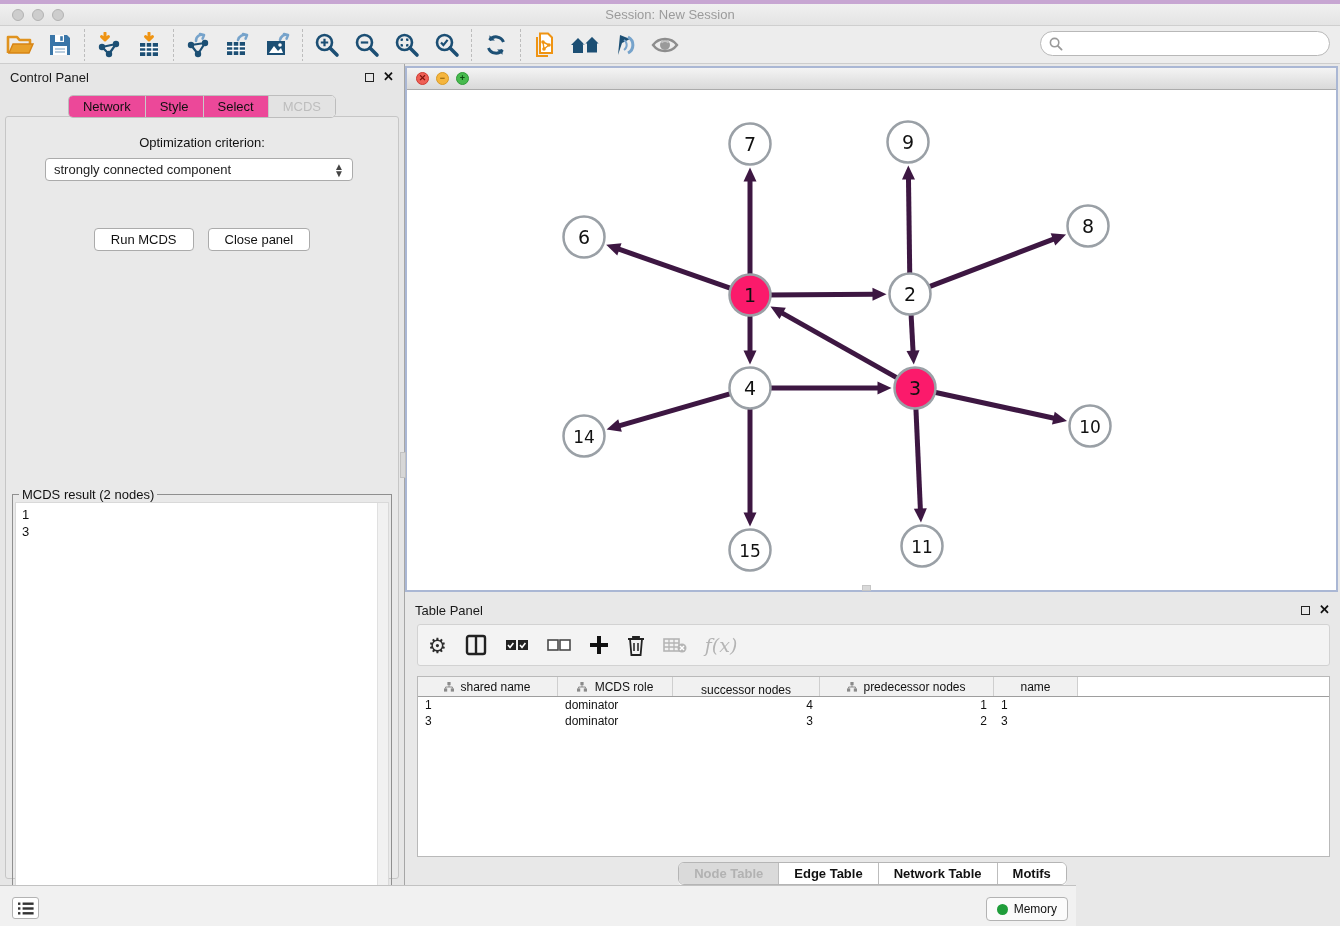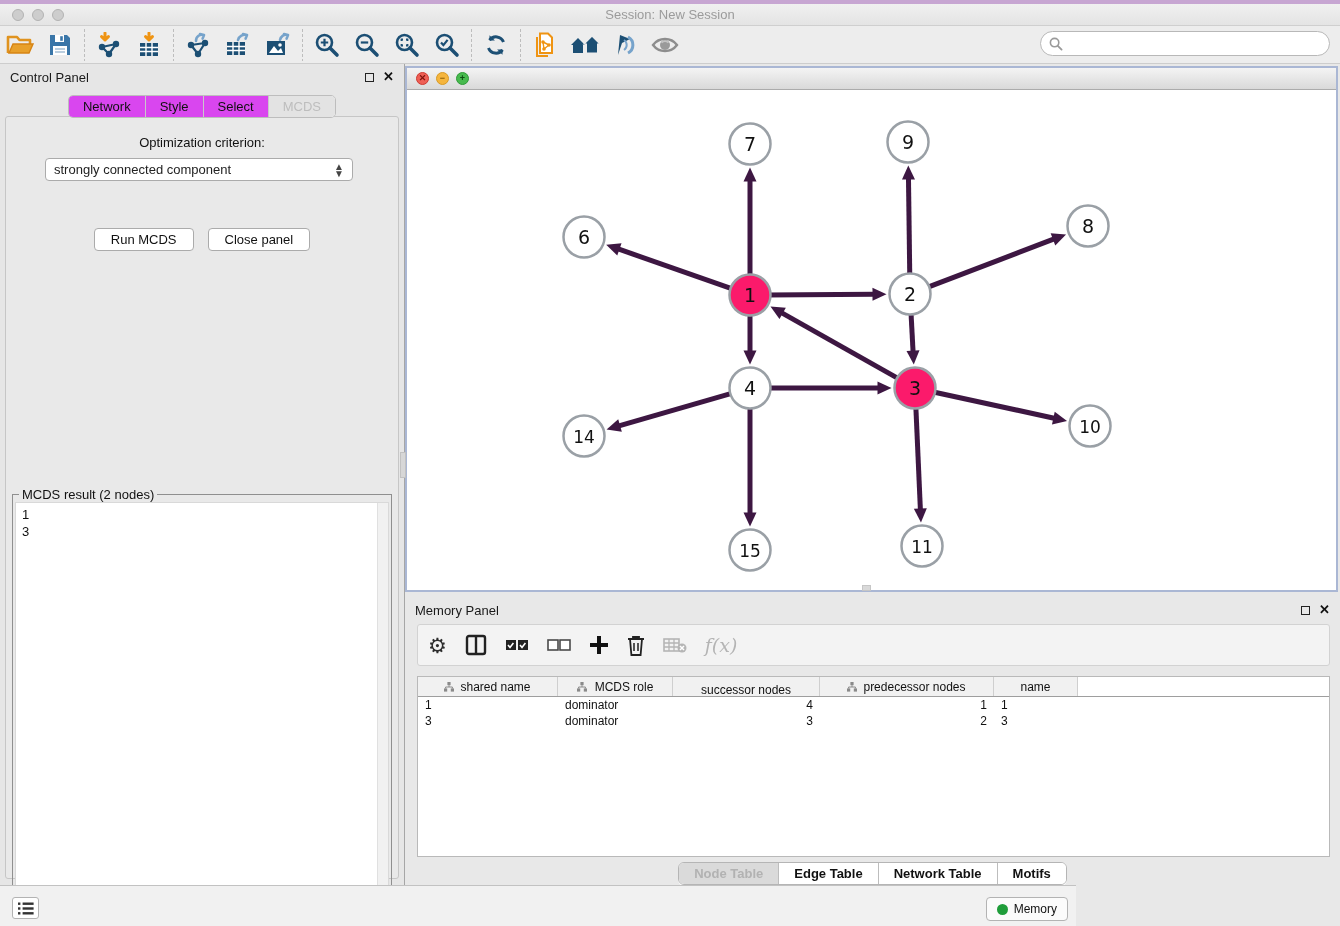--- a/index.html
+++ b/index.html
@@ -24,21 +24,21 @@
   
   .control-panel { position:absolute; left:0; top:64px; width:405px; height:821px; background:#e6e6e6; border-right:1px solid #a6a6a6; }
   .panel-header { position:absolute; left:0; top:0; width:100%; height:26px; display:flex; align-items:center; padding:0 10px; }
   .panel-title { font-size:13px; color:#1a1a1a; }
   .panel-header .win-icons { margin-left:auto; display:flex; gap:9px; align-items:center; }
   .float-box { width:9px; height:9px; border:1.5px solid #222; }
   .close-x { font-size:13px; font-weight:bold; color:#111; line-height:10px; }
 
   .tab-strip { position:absolute; top:31px; left:0; width:100%; display:flex; justify-content:center; z-index:2; }
   .tab-group { display:flex; border:1px solid #bdbdbd; border-radius:5px; overflow:hidden; background:#fff; }
-  .ctab { padding:3px 14px; font-size:13px; background:#d946ef; color:#111; border-left:1px solid #c9c9c9; }
+  .ctab { padding:3px 14px; font-size:13px; background:#ec4899; color:#111; border-left:1px solid #c9c9c9; }
   .ctab:first-child { border-left:none; }
   .ctab.disabled-selected { background:#e3e3e3; color:#bdbdbd; }
 
   .tab-pane { position:absolute; left:5px; right:5px; top:52px; bottom:6px; background:#e9e9e9; border:1px solid #c6c6c6; border-radius:3px; }
 
   .opt-label { position:absolute; top:71px; width:100%; text-align:center; font-size:13px; color:#111; }
   .opt-select { position:absolute; left:45px; top:94px; width:308px; height:23px; background:#fff; border:1px solid #ababab; border-radius:4px; display:flex; align-items:center; padding:0 8px; font-size:13px; }
   .opt-select .chevrons { margin-left:auto; font-size:10px; color:#444; letter-spacing:0; line-height:7px; text-align:center; }
   .btn-row { position:absolute; top:128px; width:100%; display:flex; justify-content:center; gap:14px;margin-top:36px; }
   .push-btn { background:#fff; border:1px solid #ababab; border-radius:4px; padding:3px 16px; font-size:13px; color:#111; }
@@ -334,21 +334,21 @@
         <text x="343" y="466.5" text-anchor="middle" font-size="17" fill="#111111" font-family="&quot;DejaVu Sans&quot;, sans-serif">15</text>
         <circle cx="515" cy="456" r="20.5" fill="#ffffff" stroke="#9aa0a6" stroke-width="2.5"></circle>
         <text x="515" y="462.5" text-anchor="middle" font-size="17" fill="#111111" font-family="&quot;DejaVu Sans&quot;, sans-serif">11</text>
       </svg>
   </div>
   <div class="net-hscroll"></div>
 </div>
 
 <div class="table-panel">
   <div class="panel-header">
-    <span class="panel-title">Memory Panel</span>
+    <span class="panel-title">Table Panel</span>
     <span class="win-icons">
       <span class="float-box"></span>
       <span class="close-x">✕</span>
     </span>
   </div>
   <div class="tp-toolbar">
     <div class="tp-icon">
         <span class="gear-glyph">⚙</span>
       </div>
     <div class="tp-icon">

